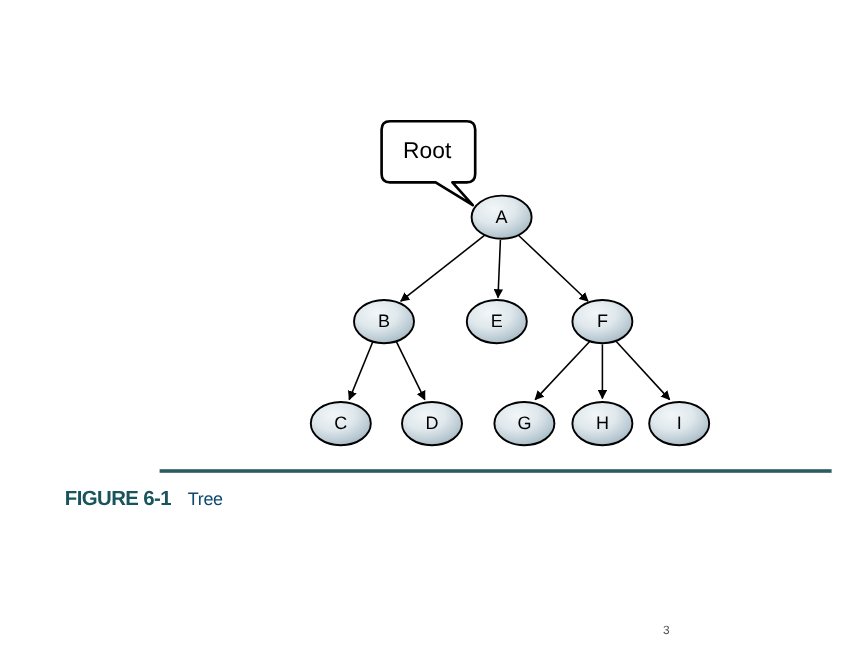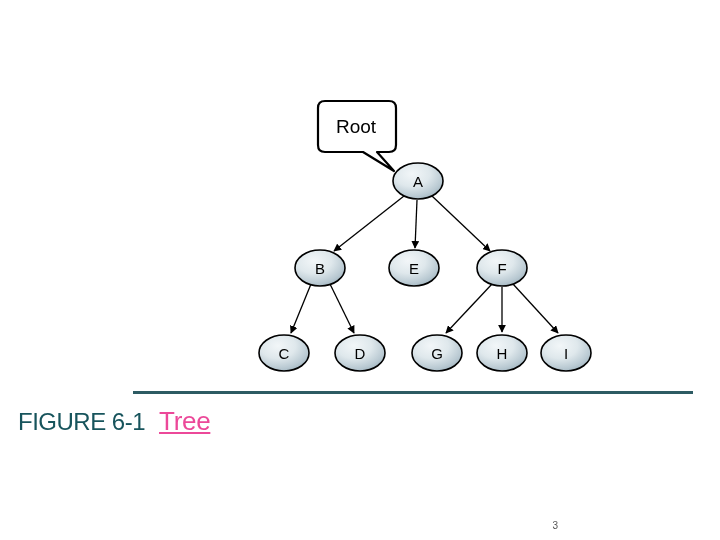--- a/index.html
+++ b/index.html
@@ -58,32 +58,32 @@
   }
   #caption-text {
     position: absolute;
     left: 18px;
     top: 20px;
     white-space: nowrap;
     color: #17545c;
   }
   #caption-figno {
     font-family: "Liberation Sans", sans-serif;
-    font-weight: normal;
-    font-size: 24px;
+    font-weight: bold;
+    font-size: 17px;
     letter-spacing: -0.5px;
     color: #17545c;
+    margin-left: 36px;
   }
   #caption-title {
     font-family: "Liberation Sans", sans-serif;
-    font-size: 26px;
+    font-size: 15px;
     letter-spacing: -0.3px;
-    color: #ec4899;
+    color: #0c4a6e;
     margin-left: 14px;
-    text-decoration: underline;
   }
   #page-number {
     position: absolute;
     right: 18px;
     bottom: 9px;
     font-family: "Liberation Sans", sans-serif;
     font-size: 10px;
     color: #555555;
   }
 </style>

